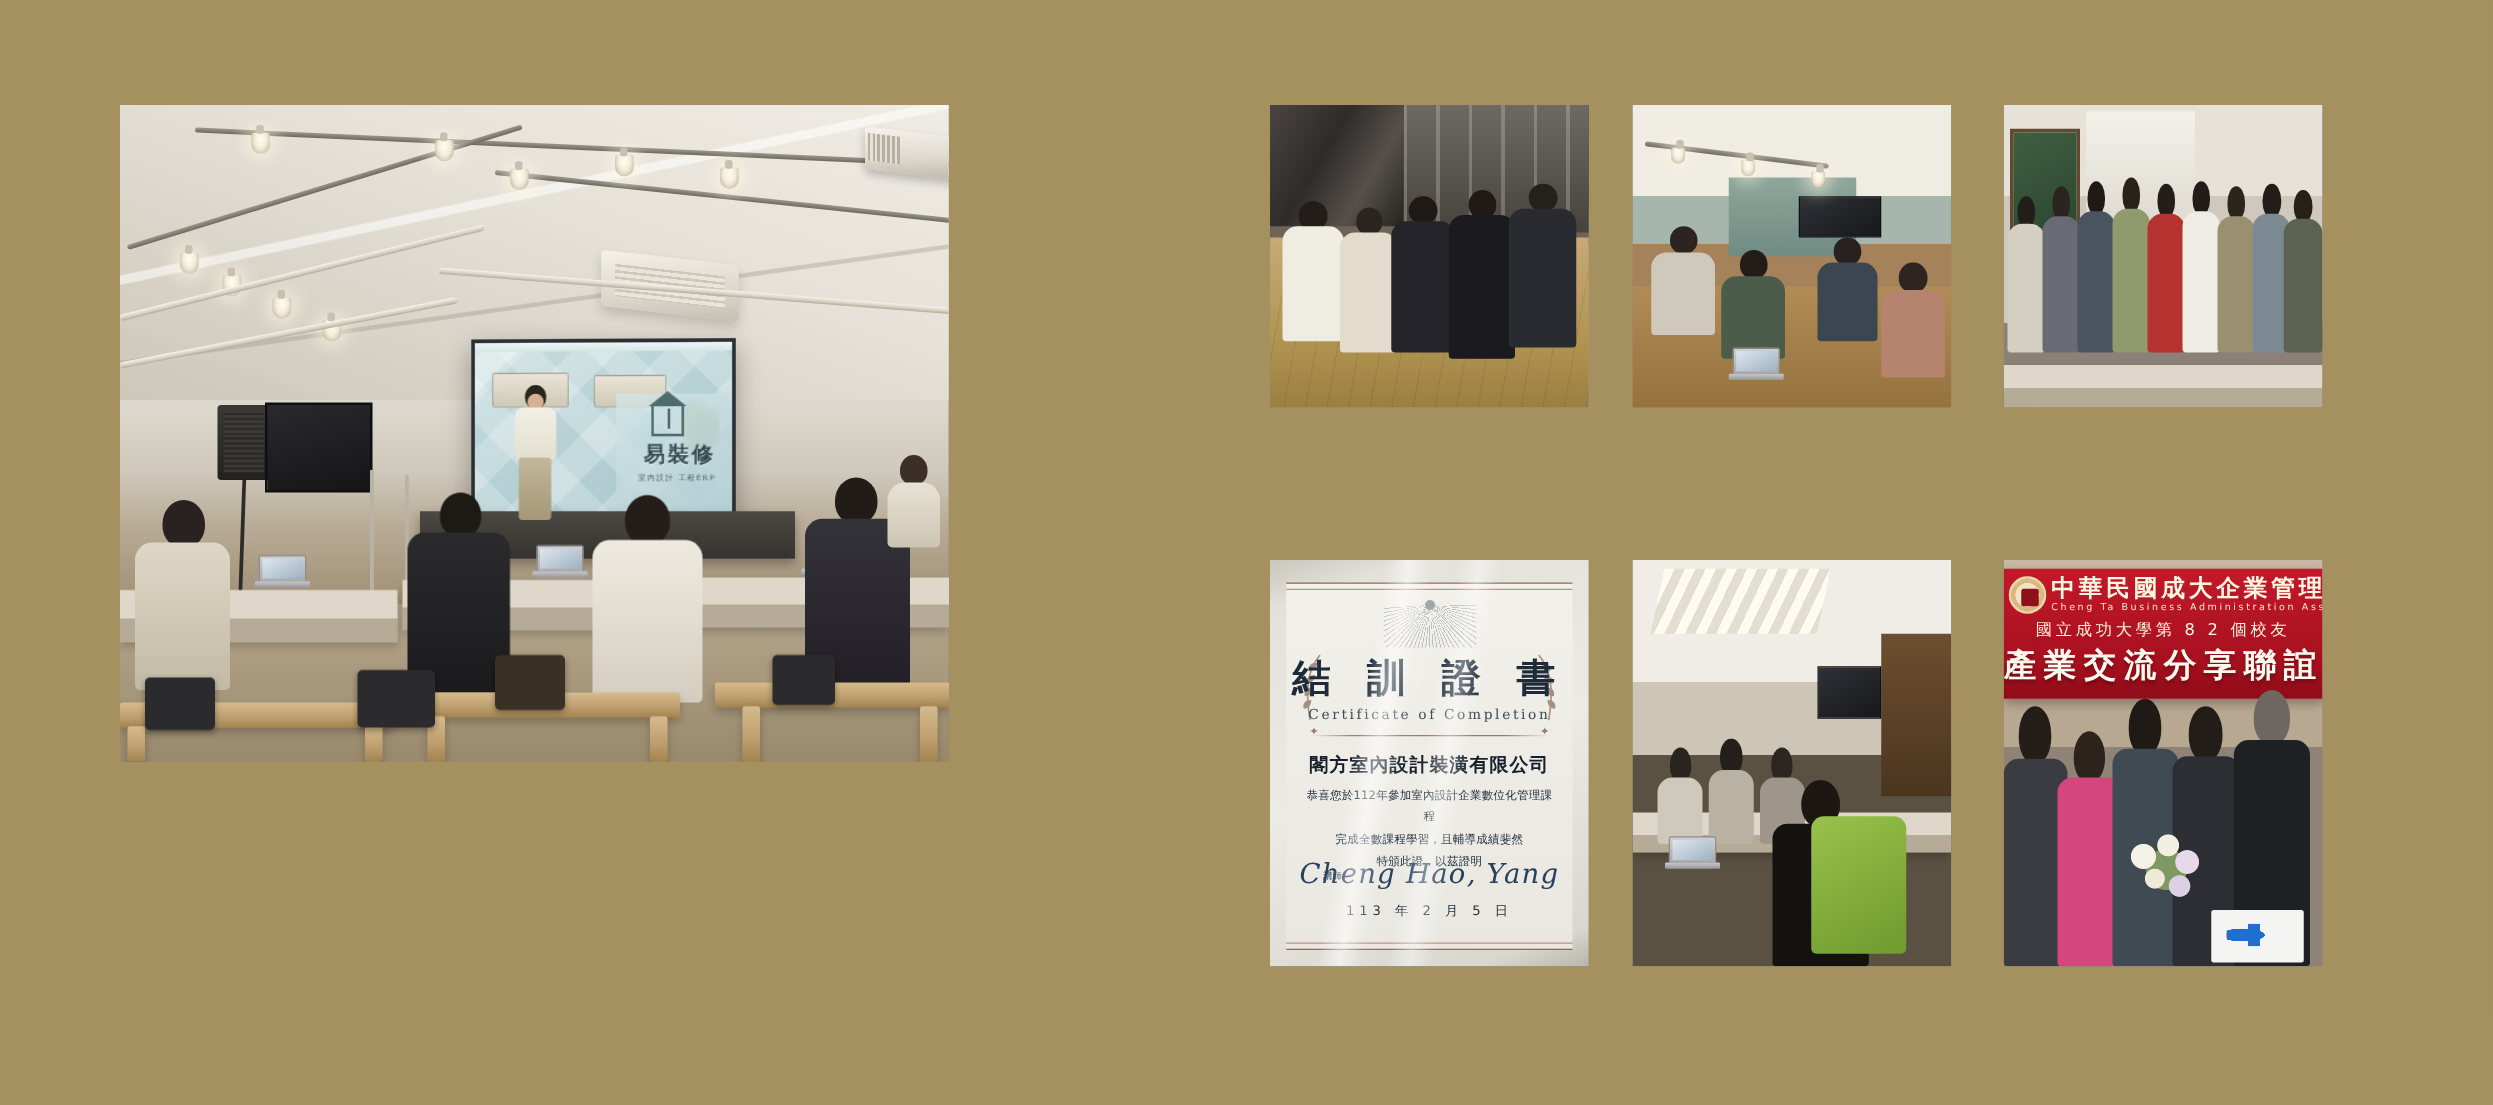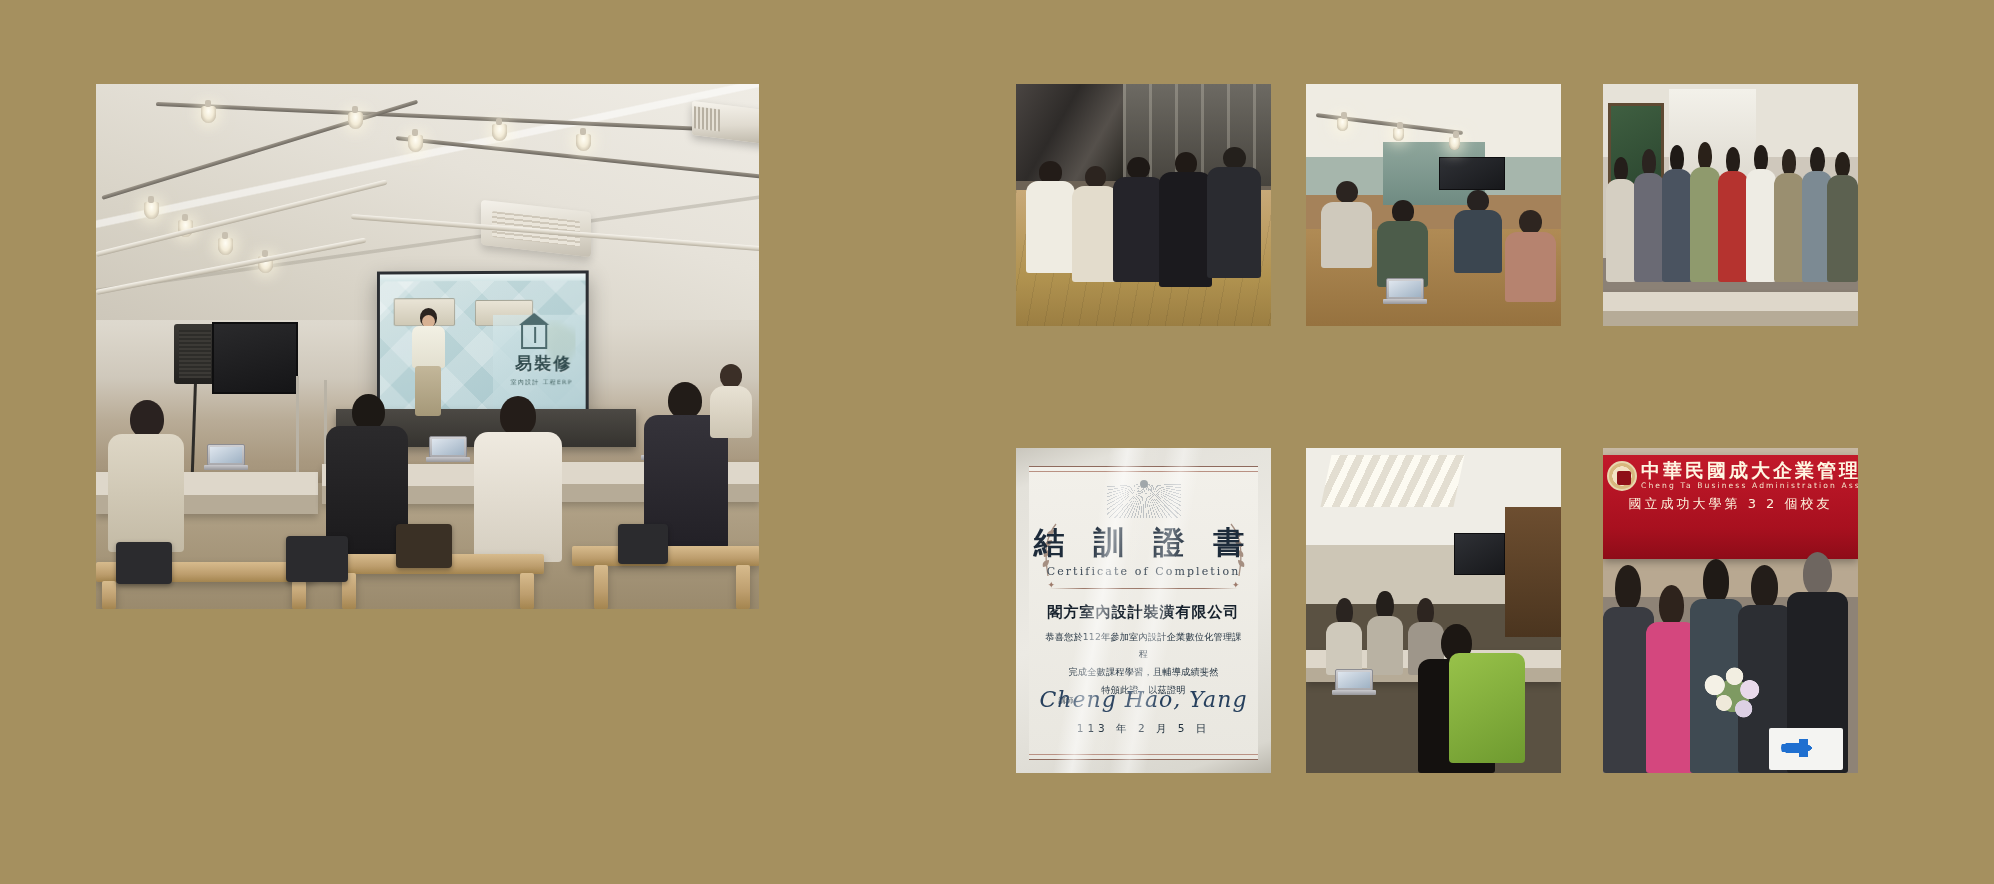--- a/index.html
+++ b/index.html
@@ -781,21 +781,22 @@
     </div>
   </div>
 
   <div class="photo" id="p6">
     <div class="inner">
       <div class="p6bg"></div>
       <div class="banner">
         <div class="seal"></div>
         <div class="bn-l1">中華民國成大企業管理協</div>
         <div class="bn-l2">Cheng Ta Business Administration Associati</div>
-        <div class="bn-l3">國立成功大學第 3 2 個校友</div>
+        <div class="bn-l3">國立成功大學第 8 2 個校友</div>
+        <div class="bn-l4">產業交流分享聯誼</div>
       </div>
       <div class="per" style="left:0%;  top:36%; width:20%; height:64%;">
           <div class="hd" style="left:24%;top:0;width:50%;height:22%;background:#241d18;"></div>
           <div class="bd" style="left:0;top:20%;width:100%;height:80%;background:#3a3c42;"></div>
         </div>
       <div class="per" style="left:17%; top:42%; width:20%; height:58%;">
           <div class="hd" style="left:24%;top:0;width:50%;height:22%;background:#2e231c;"></div>
           <div class="bd" style="left:0;top:20%;width:100%;height:80%;background:#d4477e;"></div>
         </div>
       <div class="per" style="left:34%; top:34%; width:21%; height:66%;">

